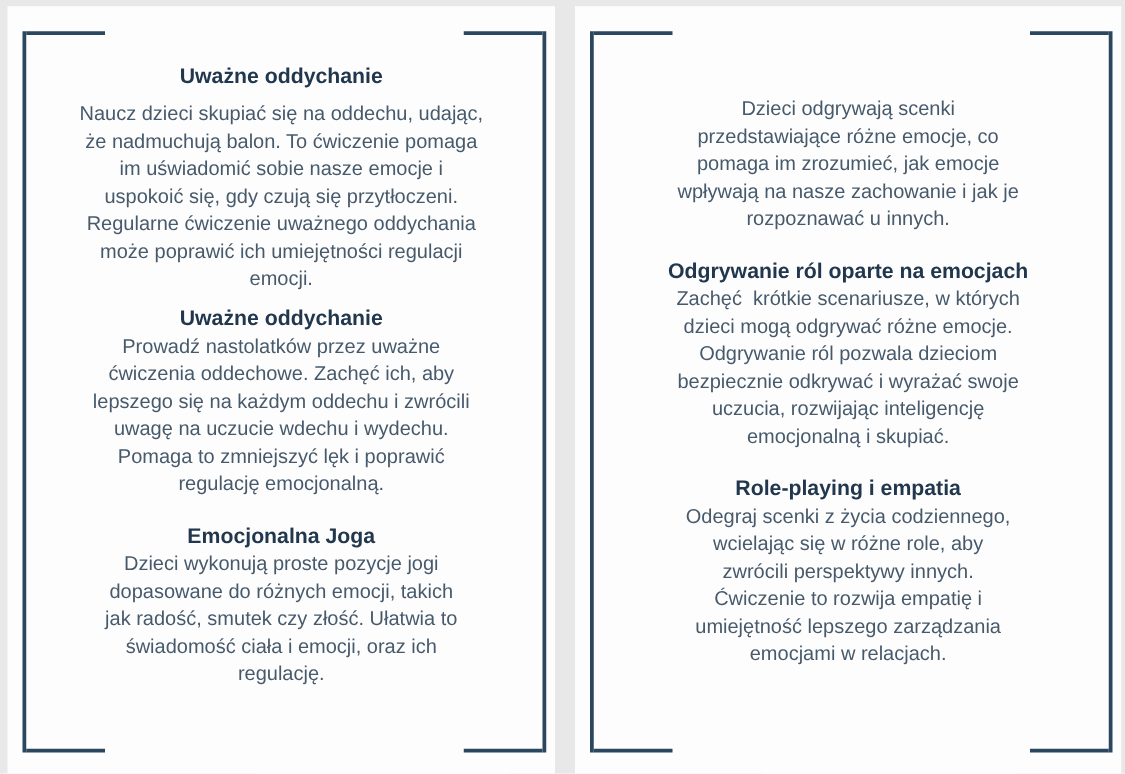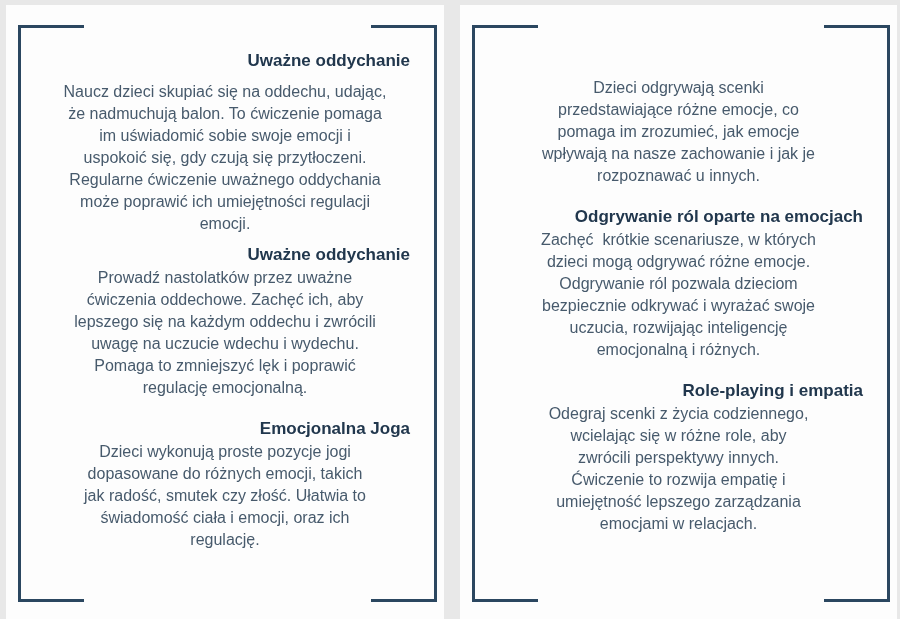--- a/index.html
+++ b/index.html
@@ -27,21 +27,20 @@
   .arm.bl{bottom:0;left:0;}
   .arm.br{bottom:0;right:0;}
   .content{position:absolute;left:34px;right:34px;top:44px;text-align:center;}
   .card-right .content{top:72px;}
   .section{margin-top:18px;}
   .section:first-child{margin-top:0;}
   .card-left .section.s1{margin-top:8px;}
   .section-title{
     font-weight:700;font-size:17px;line-height:24px;color:var(--title);
     white-space:pre;
-    text-align:right;
   }
   .section:first-child .section-title{margin-bottom:8px;}
   .line{
     font-size:16px;line-height:22px;color:var(--text);
     white-space:pre;
   }
 </style>
 </head>
 <body>
 
@@ -52,21 +51,21 @@
       <span class="arm tl"></span>
       <span class="arm tr"></span>
       <span class="arm bl"></span>
       <span class="arm br"></span>
     </div>
     <div class="content">
         <div class="section s0">
           <div class="section-title">Uważne oddychanie</div>
           <div class="line">Naucz dzieci skupiać się na oddechu, udając,</div>
           <div class="line">że nadmuchują balon. To ćwiczenie pomaga</div>
-          <div class="line">im uświadomić sobie swoje emocji i</div>
+          <div class="line">im uświadomić sobie nasze emocje i</div>
           <div class="line">uspokoić się, gdy czują się przytłoczeni.</div>
           <div class="line">Regularne ćwiczenie uważnego oddychania</div>
           <div class="line">może poprawić ich umiejętności regulacji</div>
           <div class="line">emocji.</div>
         </div>
         <div class="section s1">
           <div class="section-title">Uważne oddychanie</div>
           <div class="line">Prowadź nastolatków przez uważne</div>
           <div class="line">ćwiczenia oddechowe. Zachęć ich, aby</div>
           <div class="line">lepszego się na każdym oddechu i zwrócili</div>
@@ -100,21 +99,21 @@
           <div class="line">wpływają na nasze zachowanie i jak je</div>
           <div class="line">rozpoznawać u innych.</div>
         </div>
         <div class="section s1">
           <div class="section-title">Odgrywanie ról oparte na emocjach</div>
           <div class="line">Zachęć  krótkie scenariusze, w których</div>
           <div class="line">dzieci mogą odgrywać różne emocje.</div>
           <div class="line">Odgrywanie ról pozwala dzieciom</div>
           <div class="line">bezpiecznie odkrywać i wyrażać swoje</div>
           <div class="line">uczucia, rozwijając inteligencję</div>
-          <div class="line">emocjonalną i różnych.</div>
+          <div class="line">emocjonalną i skupiać.</div>
         </div>
         <div class="section s2">
           <div class="section-title">Role-playing i empatia</div>
           <div class="line">Odegraj scenki z życia codziennego,</div>
           <div class="line">wcielając się w różne role, aby</div>
           <div class="line">zwrócili perspektywy innych.</div>
           <div class="line">Ćwiczenie to rozwija empatię i</div>
           <div class="line">umiejętność lepszego zarządzania</div>
           <div class="line">emocjami w relacjach.</div>
         </div>

